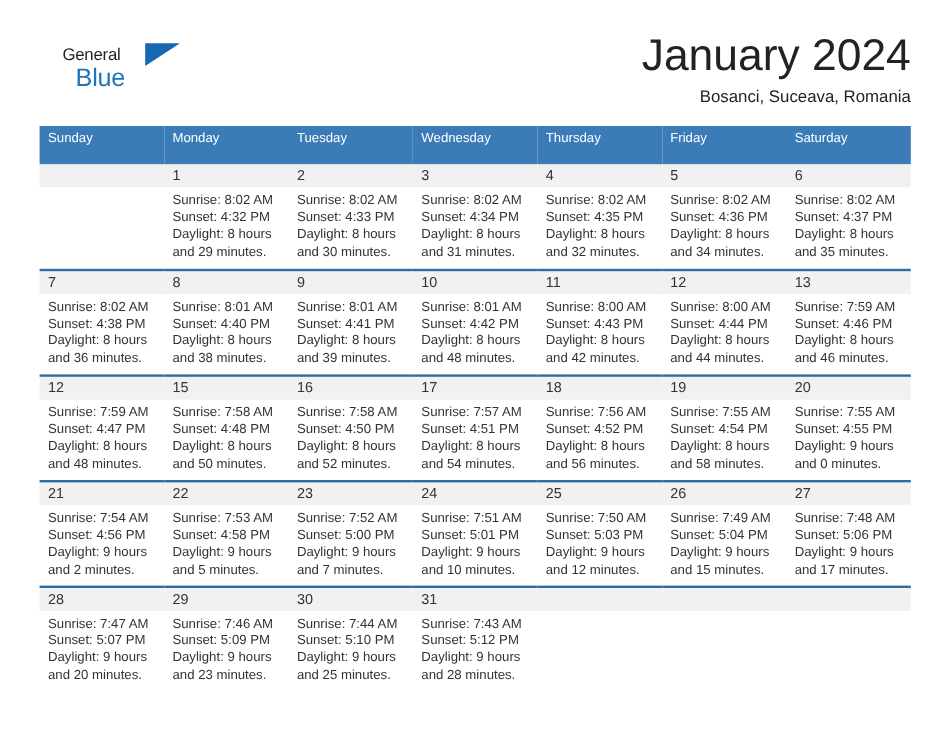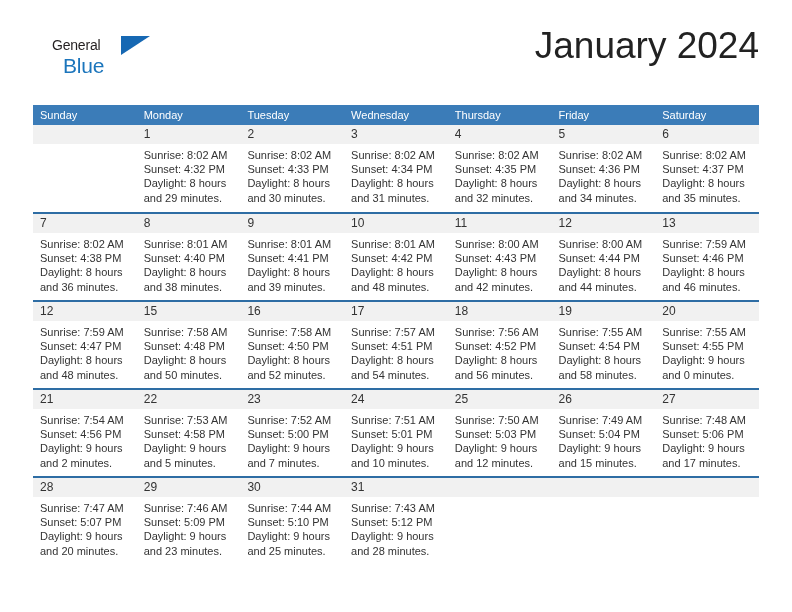--- a/index.html
+++ b/index.html
@@ -95,21 +95,21 @@
     width: 726px;
     border-collapse: collapse;
     table-layout: fixed;
   }
   .calendar th {
     background: #3b7cb8;
     color: #ffffff;
     font-size: 11px;
     font-weight: normal;
     text-align: left;
-    padding: 4px 0 4px 7px;
+    padding: 4px 0 16px 7px;
     height: 17px;
     box-sizing: border-box;
   }
   .calendar col { width: 103.71px; }
 
   .week-row > td {
     vertical-align: top;
     padding: 0;
     border-top: 2px solid #2e6da4;
     height: 88px;
@@ -151,20 +151,21 @@
   <div class="header">
 
     <div class="logo">
       <span class="logo-general">General</span>
       <span class="logo-triangle"></span>
       <span class="logo-blue">Blue</span>
     </div>
 
     <div class="title-block">
       <h1 class="cal-title">January 2024</h1>
+      <div class="cal-subtitle">Bosanci, Suceava, Romania</div>
     </div>
 
   </div>
 
   <table class="calendar">
     <colgroup>
       <col>
         <col>
         <col>
         <col>

